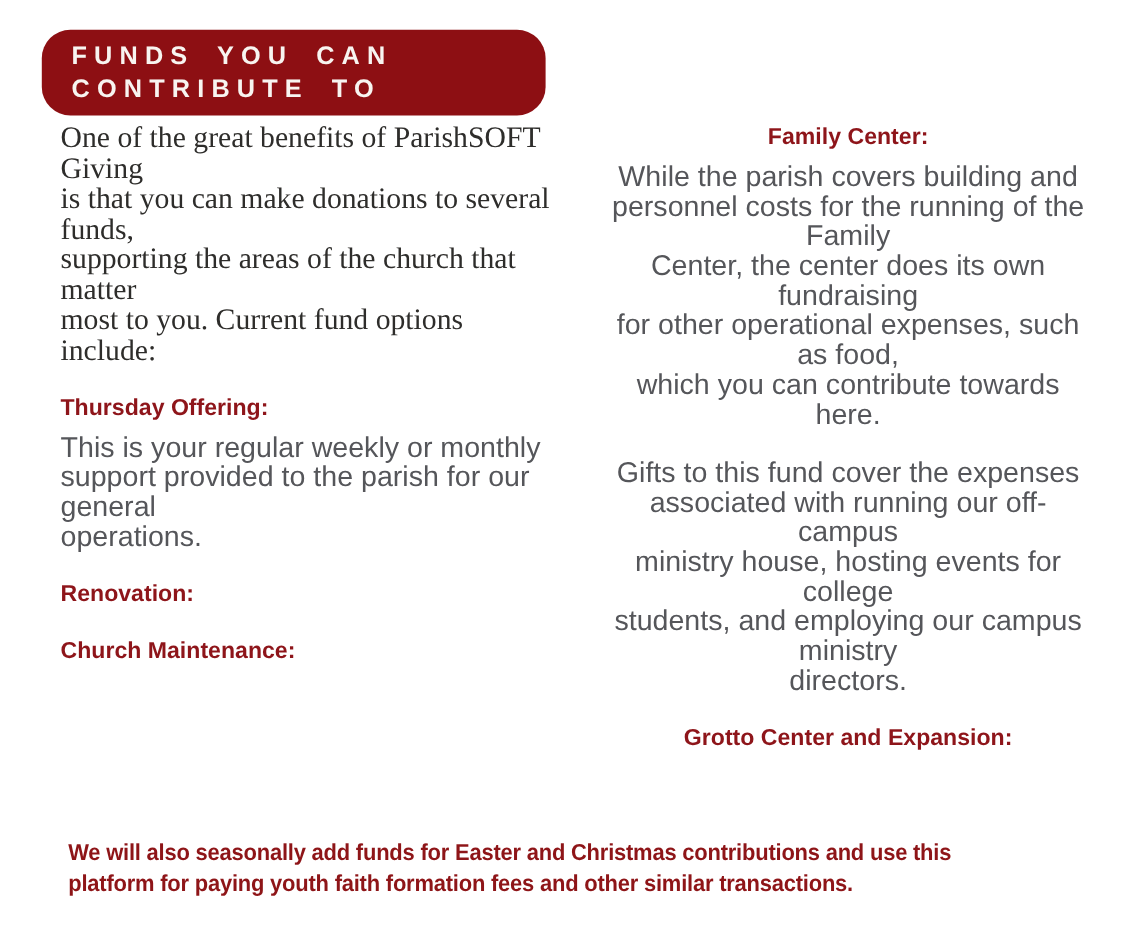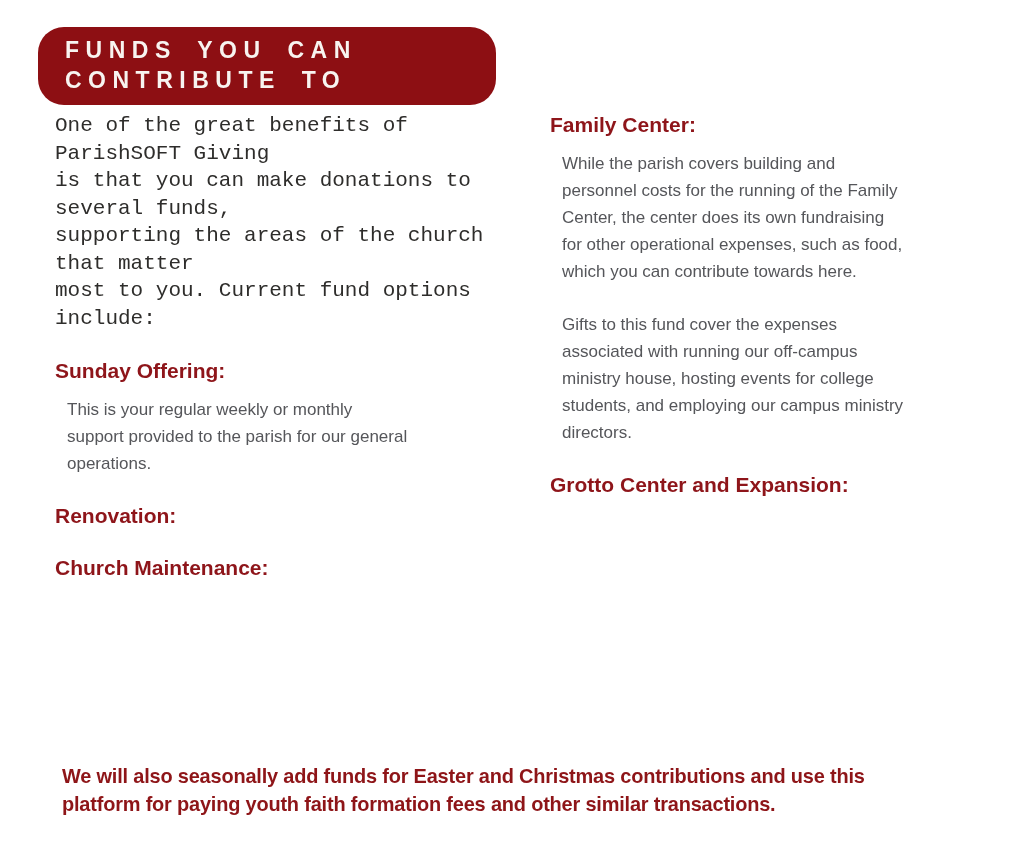--- a/index.html
+++ b/index.html
@@ -36,42 +36,42 @@
     text-transform: uppercase;
   }
   .content {
     position: absolute;
     left: 55px;
     top: 112px;
     display: flex;
     gap: 37px;
   }
   .col-left  { width: 458px; }
-  .col-right { width: 442px; }
+  .col-right { width: 442px; text-align: center; }
   .intro {
     margin: 0 0 25px 0;
-    font-family: Liberation Mono, monospace;
-    font-size: 21px;
+    font-family: Liberation Serif, serif;
+    font-size: 27px;
     line-height: 27.5px;
     color: var(--intro-text, #2e2d2b);
     white-space: pre-line;
   }
   .fund { margin-top: 26px; }
   .fund:first-child { margin-top: 0; }
   .fund-heading {
     margin: 0 0 9px 0;
     font-size: 21px;
     font-weight: bold;
     line-height: 26px;
     color: var(--heading-red, #8e151a);
     white-space: pre-line;
   }
   .fund-body {
-    margin: 12px;
-    font-size: 17px;
+    margin: 0;
+    font-size: 26px;
     line-height: 27px;
     color: var(--body-gray, #55565a);
     white-space: pre-line;
   }
   .footer-note {
     position: absolute;
     left: 62px;
     top: 762px;
     margin: 0;
     width: 940px;
@@ -97,21 +97,21 @@
 
   <div class="content">
 
     <div class="col-left">
       <p class="intro">One of the great benefits of ParishSOFT Giving
 is that you can make donations to several funds,
 supporting the areas of the church that matter
 most to you. Current fund options include:</p>
 
       <section class="fund">
-        <h2 class="fund-heading">Sunday Offering:</h2>
+        <h2 class="fund-heading">Thursday Offering:</h2>
         <p class="fund-body">This is your regular weekly or monthly
 support provided to the parish for our general
 operations.</p>
       </section>
 
       <section class="fund">
         <h2 class="fund-heading">Renovation:</h2>
       </section>
 
       <section class="fund">

